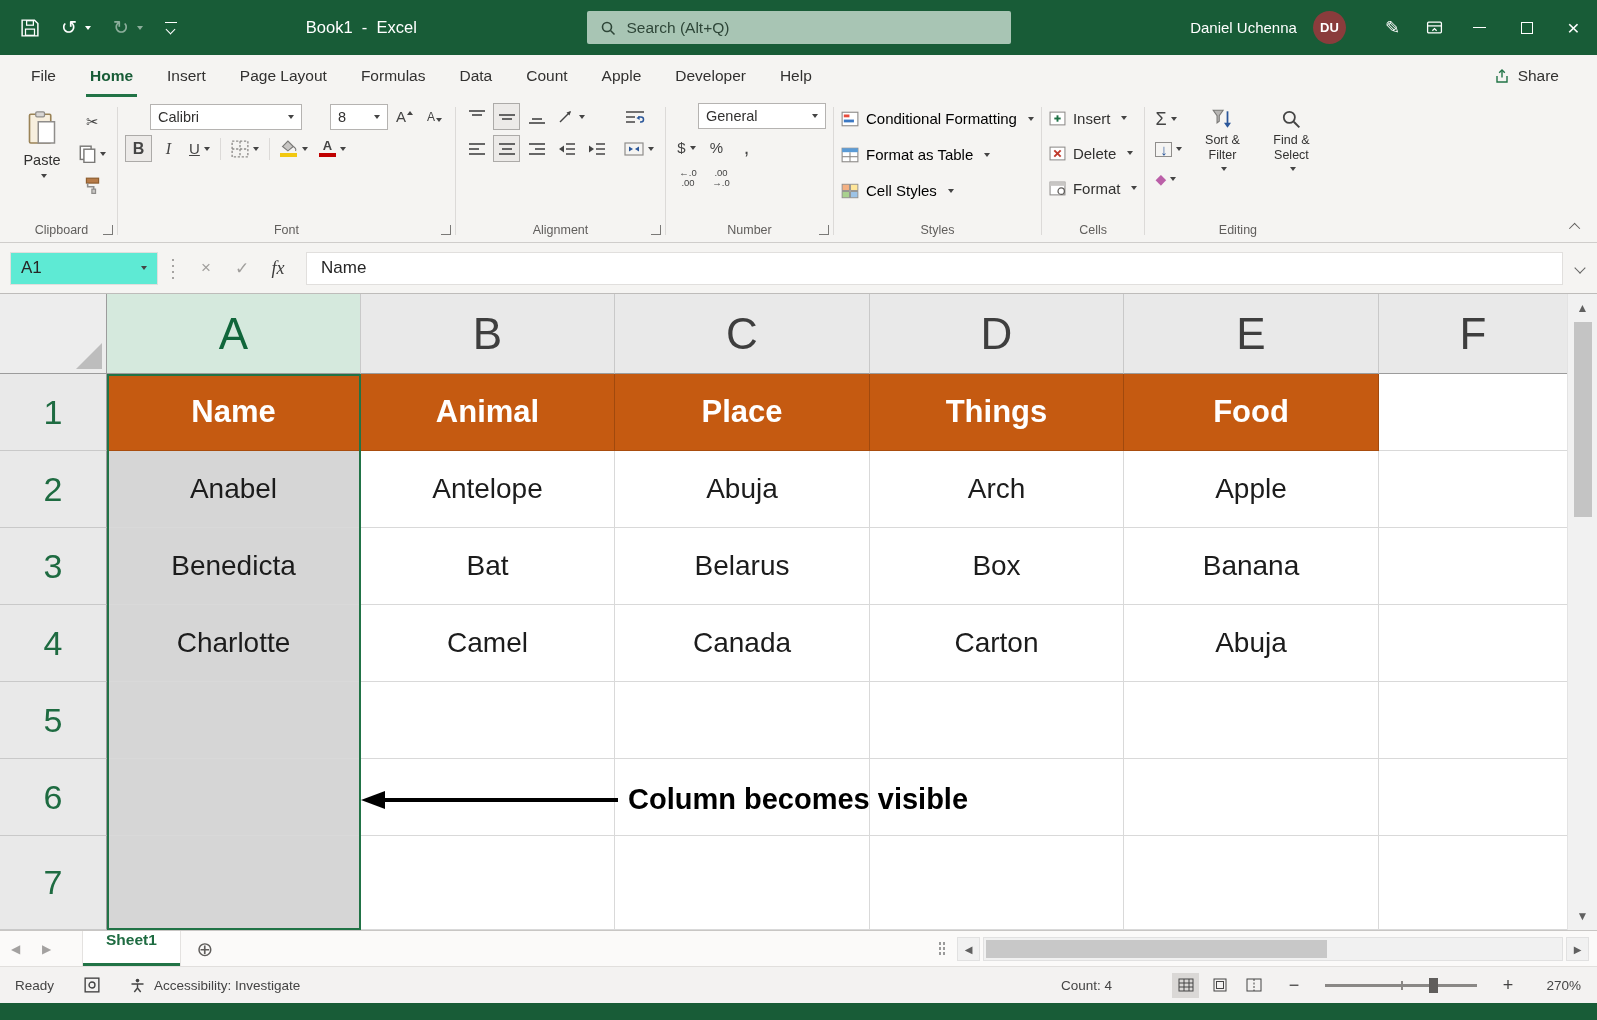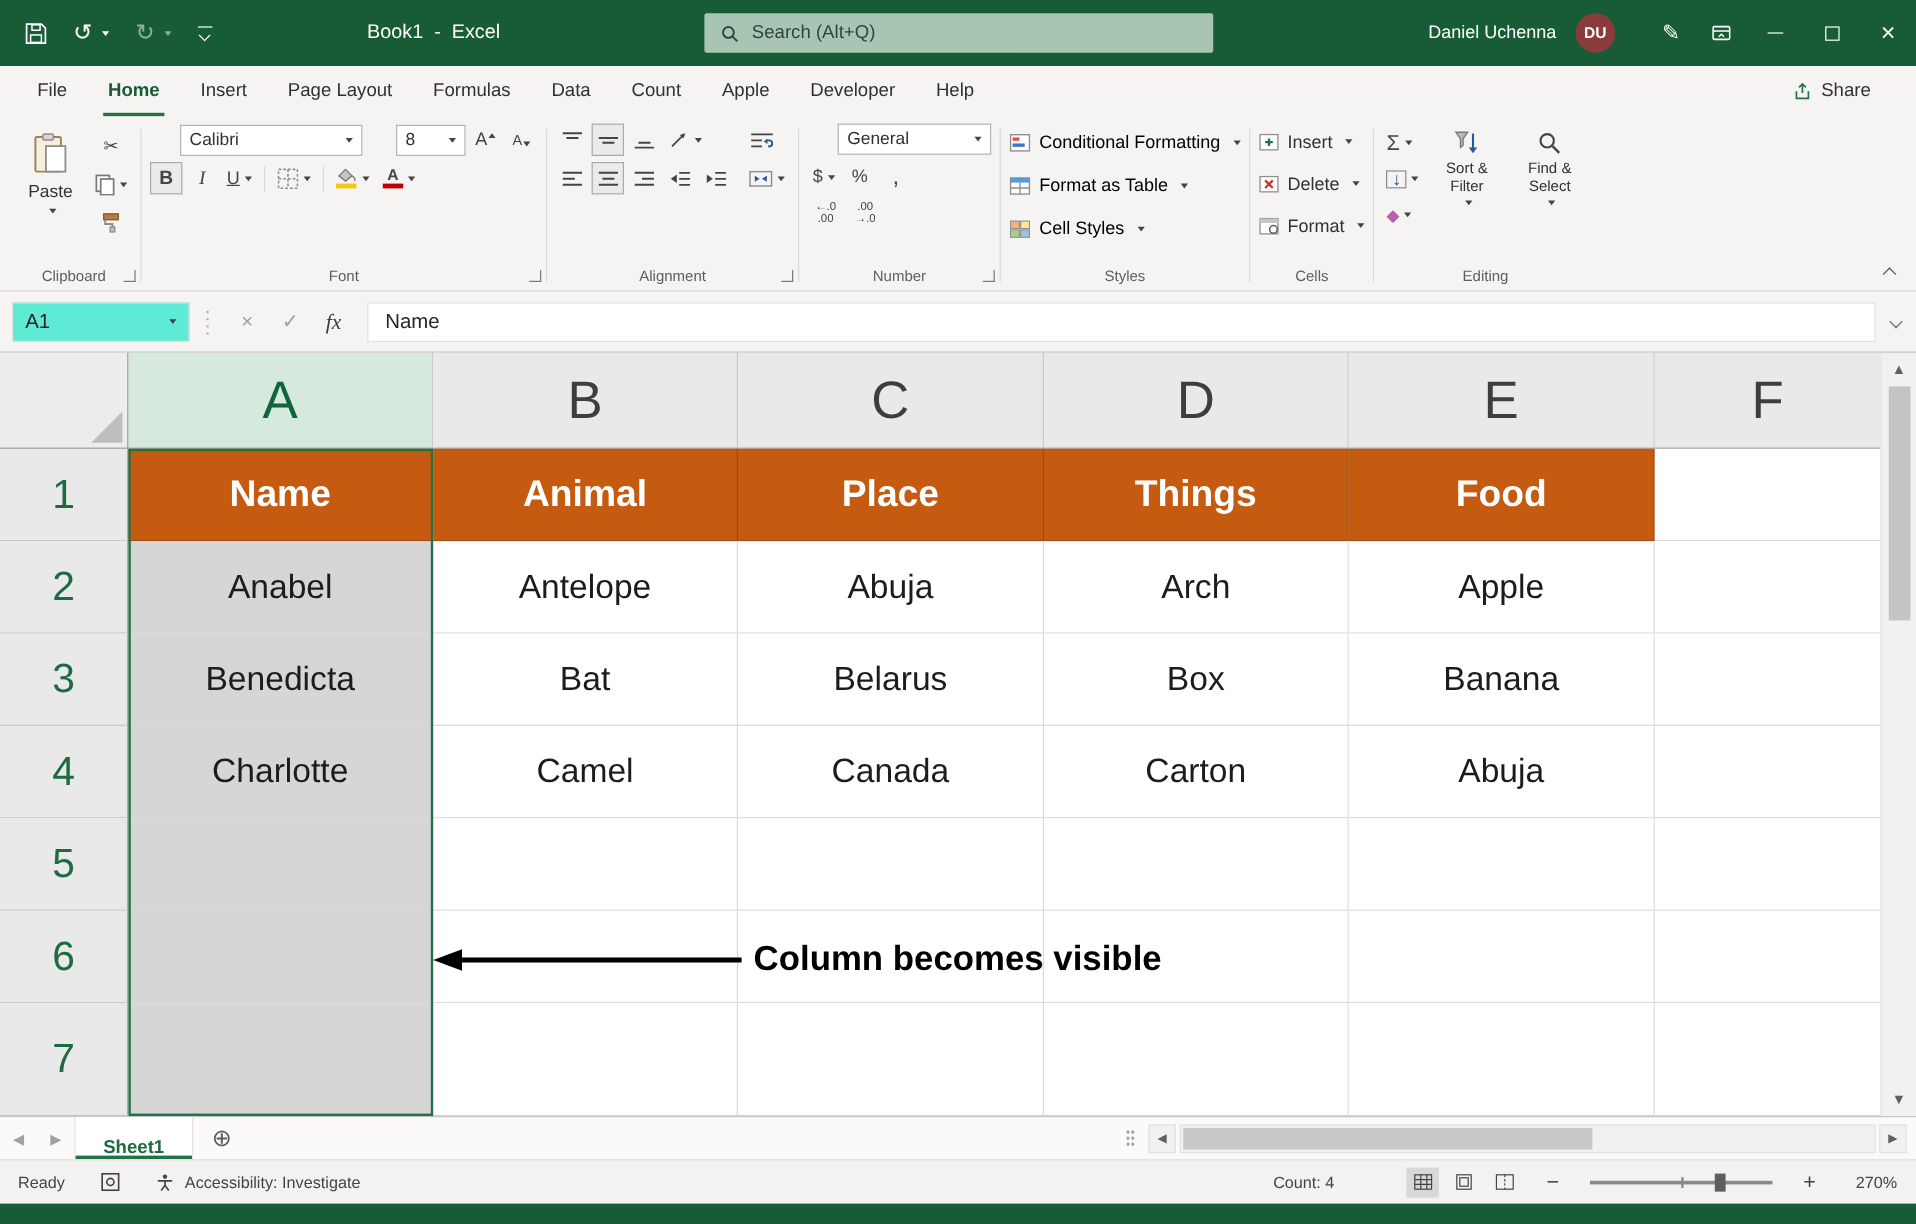--- a/index.html
+++ b/index.html
@@ -95,21 +95,21 @@
 
 
 .vscroll{position:absolute;top:294px;left:1567px;width:30px;height:636px;background:#F1F1F1;border-left:1px solid #E3E3E3;display:flex;flex-direction:column;align-items:center;}
 .vs-btn{height:28px;width:100%;display:flex;align-items:center;justify-content:center;font-size:12px;color:#606060;}
 .vs-thumb{width:18px;height:195px;background:#C4C4C4;}
 .vs-spacer{flex:1;}
 
 
 .sheetbar{position:absolute;top:930px;left:0;width:100%;height:36px;background:#FBFAF9;border-top:1px solid #C8C6C4;display:flex;align-items:stretch;}
 .sb-nav{width:31px;display:flex;align-items:center;justify-content:center;color:#A3A1A0;font-size:12px;}
-.stab{display:flex;align-items:flex-end;padding:0 23px;position:relative;border-left:1px solid #E4E2E0;border-right:1px solid #E4E2E0;background:#fff;}
+.stab{display:flex;align-items:flex-start;padding:0 23px;position:relative;margin-left:20px;border-left:1px solid #E4E2E0;border-right:1px solid #E4E2E0;background:#fff;}
 .stab .stab-lbl{color:#1E6B41;font-weight:bold;font-size:15.5px;}
 .stab::after{content:"";position:absolute;left:0;right:0;bottom:0;height:3px;background:#217346;}
 .addsheet{width:48px;font-size:20px;color:#605E5C;display:flex;align-items:center;justify-content:center;}
 .hscroll{position:absolute;right:8px;top:5px;left:938px;height:26px;display:flex;align-items:center;gap:3px;}
 .grip{width:8px;height:16px;background:radial-gradient(#9a9a9a 1.1px,transparent 1.2px);background-size:4px 5px;margin-right:8px;}
 .hs-btn{width:23px;height:24px;background:#F1F1F1;border:1px solid #E1E1E1;display:flex;align-items:center;justify-content:center;font-size:10px;color:#606060;}
 .hs-track{flex:1;height:24px;background:#F1F1F1;border:1px solid #E1E1E1;position:relative;}
 .hs-thumb{position:absolute;left:2px;top:2px;bottom:2px;width:59%;background:#C8C8C8;}
 
 

